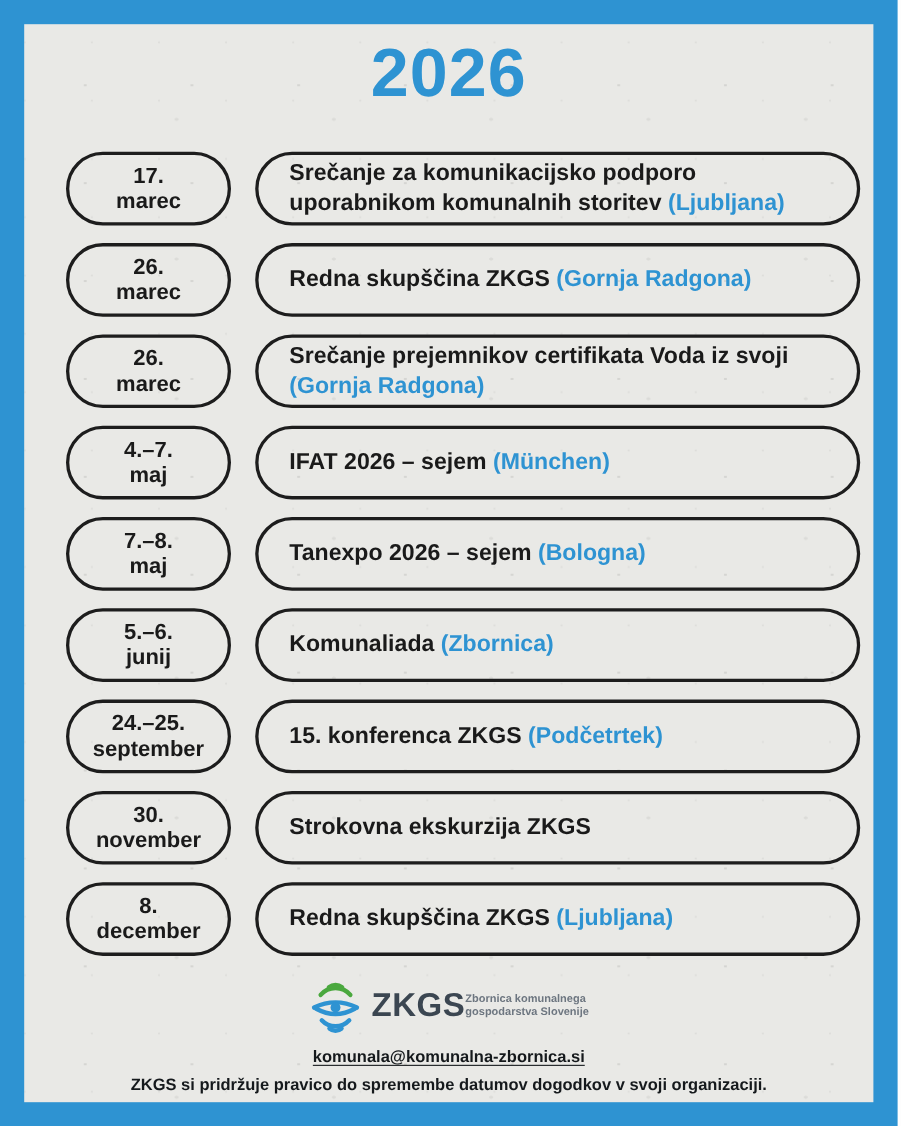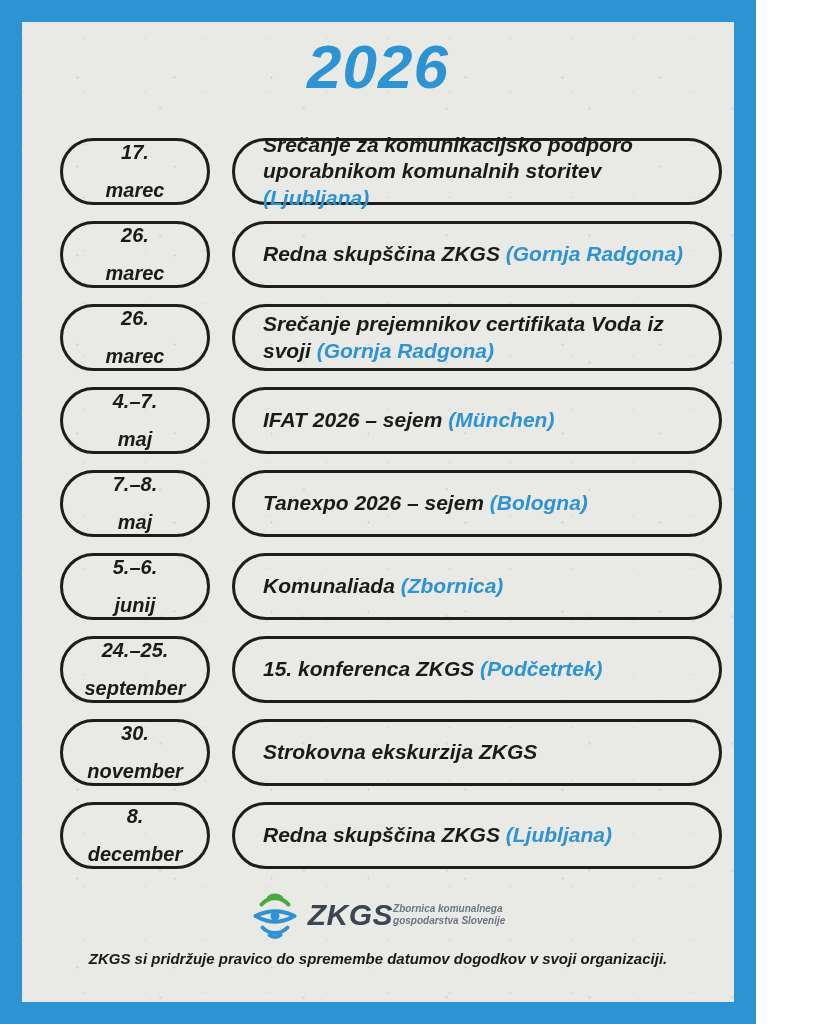--- a/index.html
+++ b/index.html
@@ -3,24 +3,23 @@
 <meta charset="utf-8">
 <style>
   * { margin: 0; padding: 0; box-sizing: border-box; }
   html, body { width: 819px; }
   body {
     font-family: "Liberation Sans", sans-serif;
     background: #ffffff;
   }
   .poster {
     position: relative;
-    width: 756px;
+    width: 816px;
     height: 1024px;
     background: #2e93d2;
-    font-style: italic;
   }
   .paper {
     position: absolute;
     inset: 22px;
     background-color: #e9e9e6;
     background-image:
       radial-gradient(rgba(120,120,115,0.18) 1px, transparent 1.3px),
       radial-gradient(rgba(150,150,145,0.14) 1px, transparent 1.2px),
       radial-gradient(rgba(100,100,95,0.10) 1.4px, transparent 1.8px);
     background-size: 97px 89px, 61px 53px, 143px 127px;
@@ -48,21 +47,21 @@
     margin-bottom: 16px;
   }
   .date-pill {
     flex: 0 0 150px;
     border: 3px solid #1d1d1d;
     border-radius: 34px;
     background: transparent;
     display: flex;
     flex-direction: column;
     align-items: center;
-    justify-content: space-between;
+    justify-content: center;
     text-align: center;
     font-size: 20px;
     font-weight: 800;
     color: #1a1a1a;
     line-height: 1.15;
   }
   .event-pill {
     flex: 1 1 auto;
     border: 3px solid #1d1d1d;
     border-radius: 34px;
@@ -234,17 +233,18 @@
           <path d="M18.5 46 A 8.5 8.5 0 0 0 29.5 46" stroke="#2e93d2" stroke-width="4" stroke-linecap="round"></path>
         </svg>
         <div class="logo-textblock">
           <span class="logo-name">ZKGS</span>
           <span class="logo-sub">
             <span>Zbornica komunalnega</span><br>
             <span>gospodarstva Slovenije</span>
           </span>
         </div>
       </div>
+      <a class="email-link" href="#">komunala@komunalna-zbornica.si</a>
       <div class="disclaimer">ZKGS si pridržuje pravico do spremembe datumov dogodkov v svoji organizaciji.</div>
     </div>
 
   </div>
 </div>
 
 </body></html>

